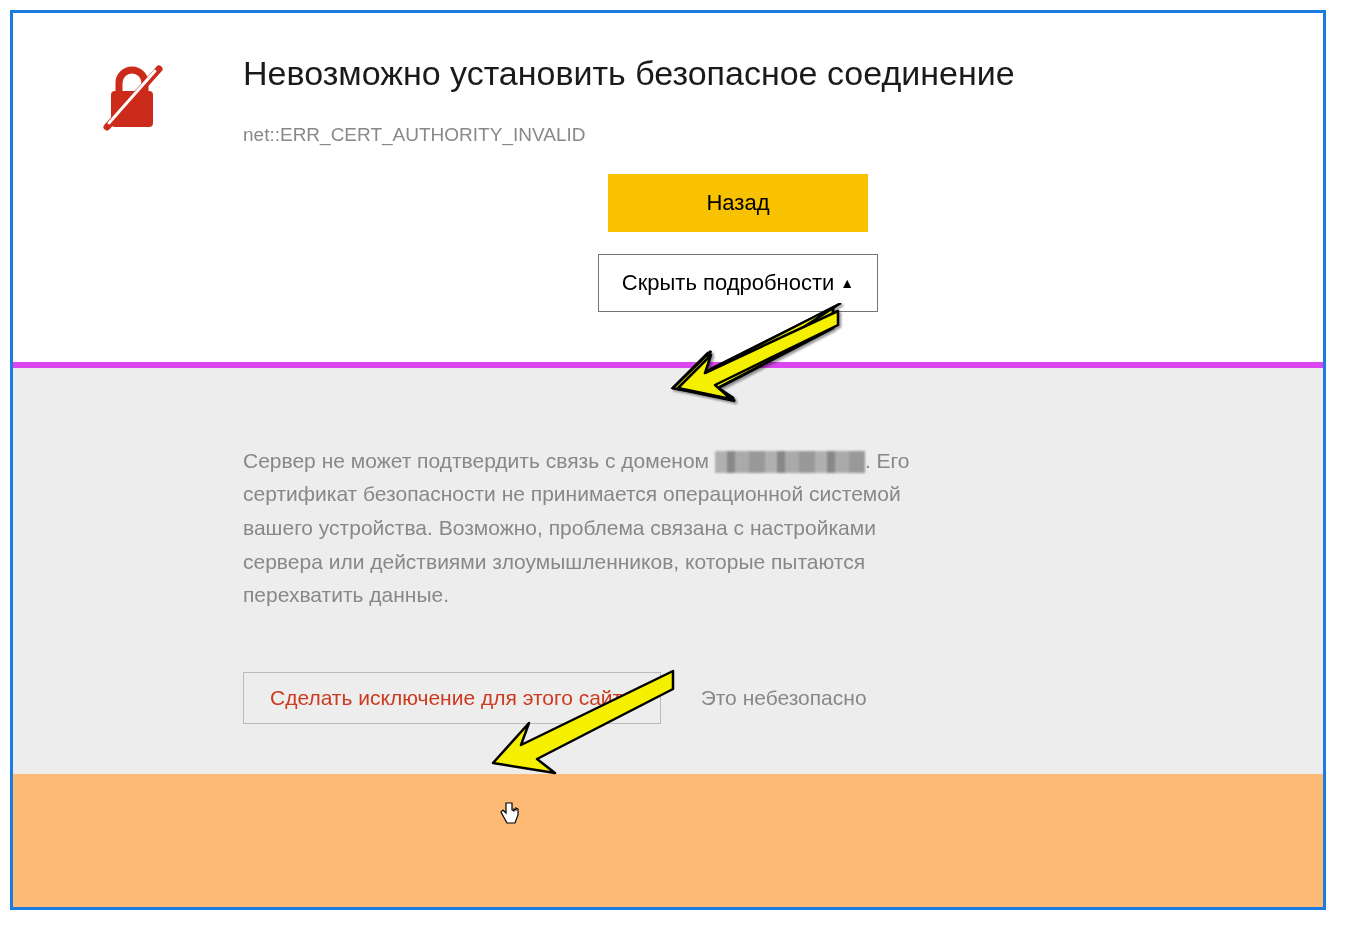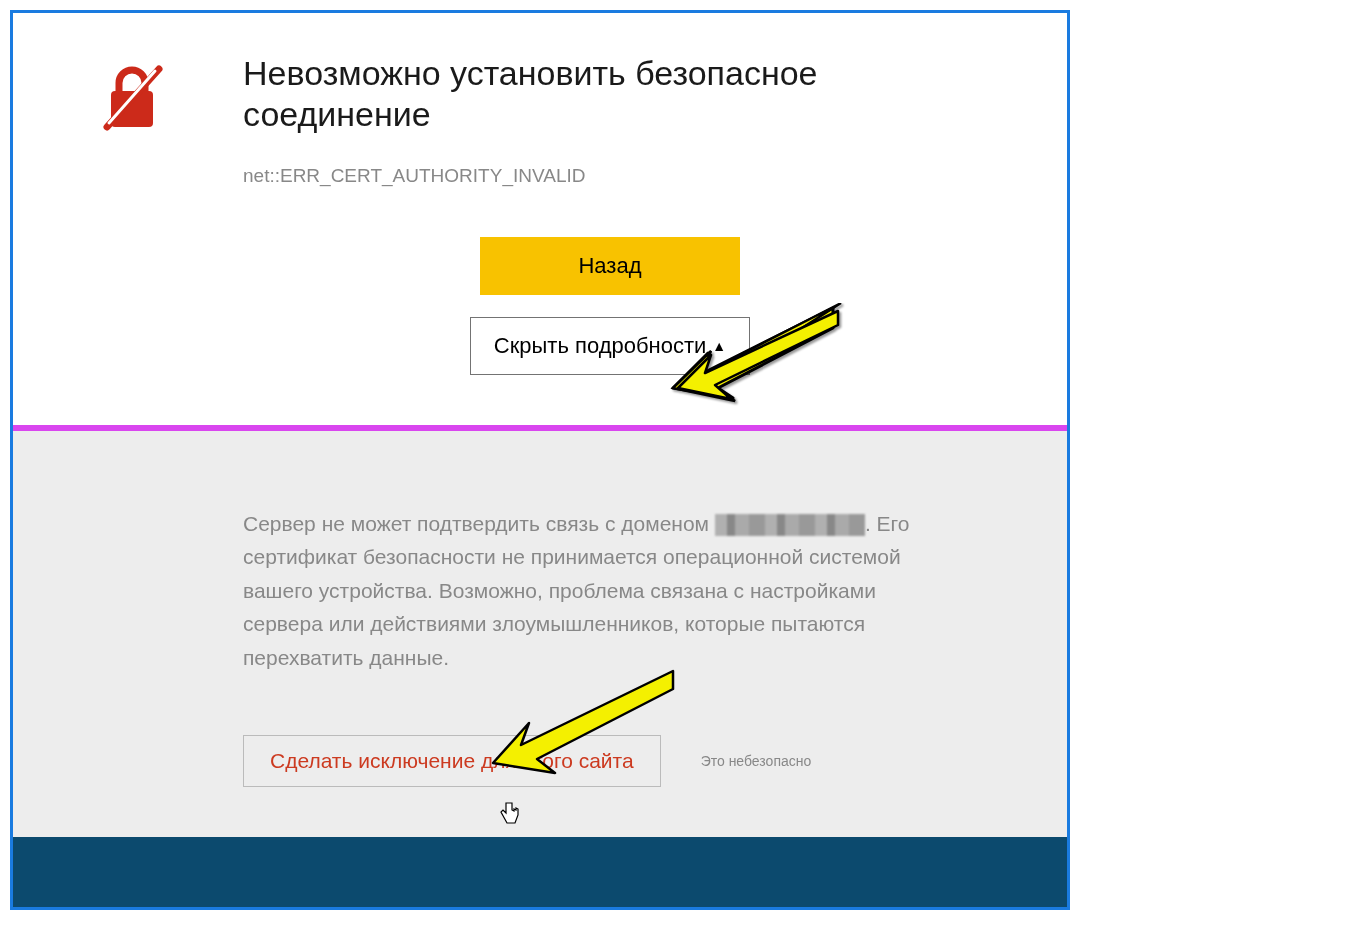--- a/index.html
+++ b/index.html
@@ -4,25 +4,25 @@
   <style>
     * { box-sizing: border-box; margin: 0; padding: 0; }
     body {
       font-family: 'Segoe UI', Arial, sans-serif;
       background: #fff;
       width: 1352px;
       height: 937px;
     }
     .outer-frame {
       border: 3px solid #1a7be0;
-      width: 1060px;
+      width: 1316px;
       height: 900px;
       margin: 10px;
       position: relative;
-      background: #0c4a6e;
+      background: #fdba74;
     }
     .top-section {
       background: #fff;
       padding: 40px 90px 50px 90px;
       display: flex;
     }
     .icon-col {
       width: 100px;
       flex-shrink: 0;
       padding-top: 10px;
@@ -58,21 +58,21 @@
     .redacted.w1 { width: 165px; }
     .redacted.w2 { width: 150px; }
     .more-link {
       color: #2a6fd6;
       text-decoration: none;
       cursor: pointer;
     }
     .error-code {
       font-size: 19px;
       color: #888;
-      margin-bottom: 50px;
+      margin-bottom: 28px;
     }
     .button-row {
       display: flex;
       gap: 22px;
       align-items: center;
       flex-direction: column;
     }
     .btn {
       height: 58px;
       font-size: 22px;
@@ -119,21 +119,21 @@
       background: #ededed;
       border: 1px solid #bbb;
       color: #cc3a20;
       font-size: 21px;
       height: 52px;
       padding: 0 26px;
       cursor: pointer;
       font-family: inherit;
     }
     .unsafe-label {
-      font-size: 14px;
+      font-size: 21px;
       color: #888;
       text-align: center;
     }
     .annotation-arrow {
       position: absolute;
       pointer-events: none;
     }
     .cursor-hand {
       position: absolute;
       left: 485px;

